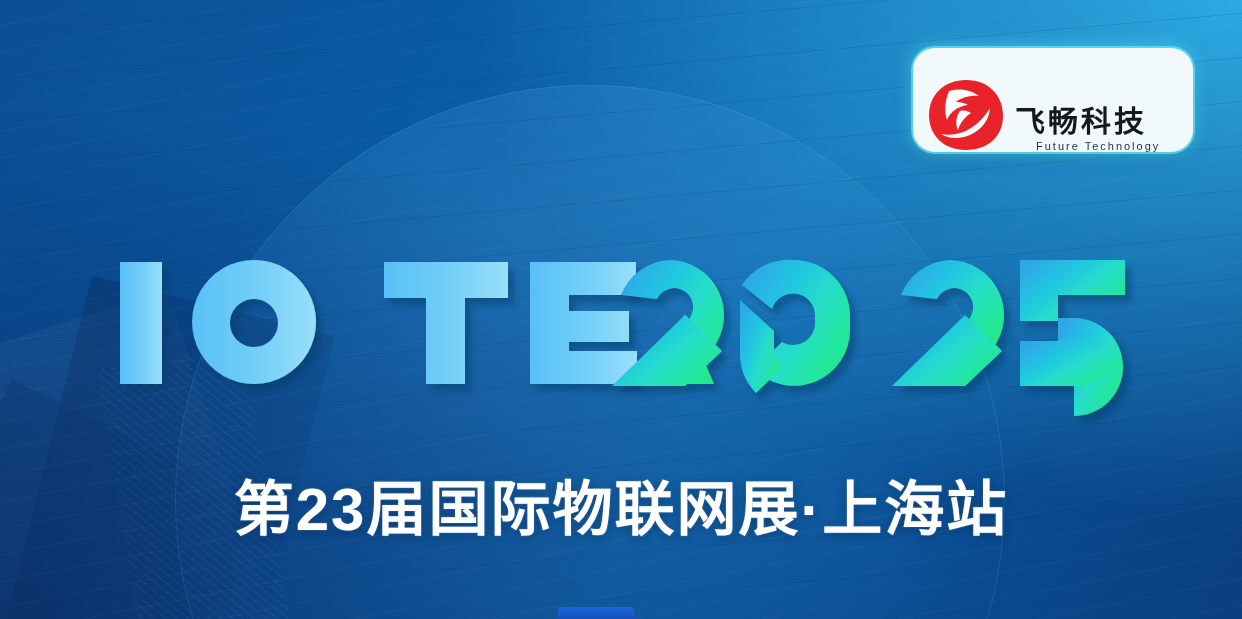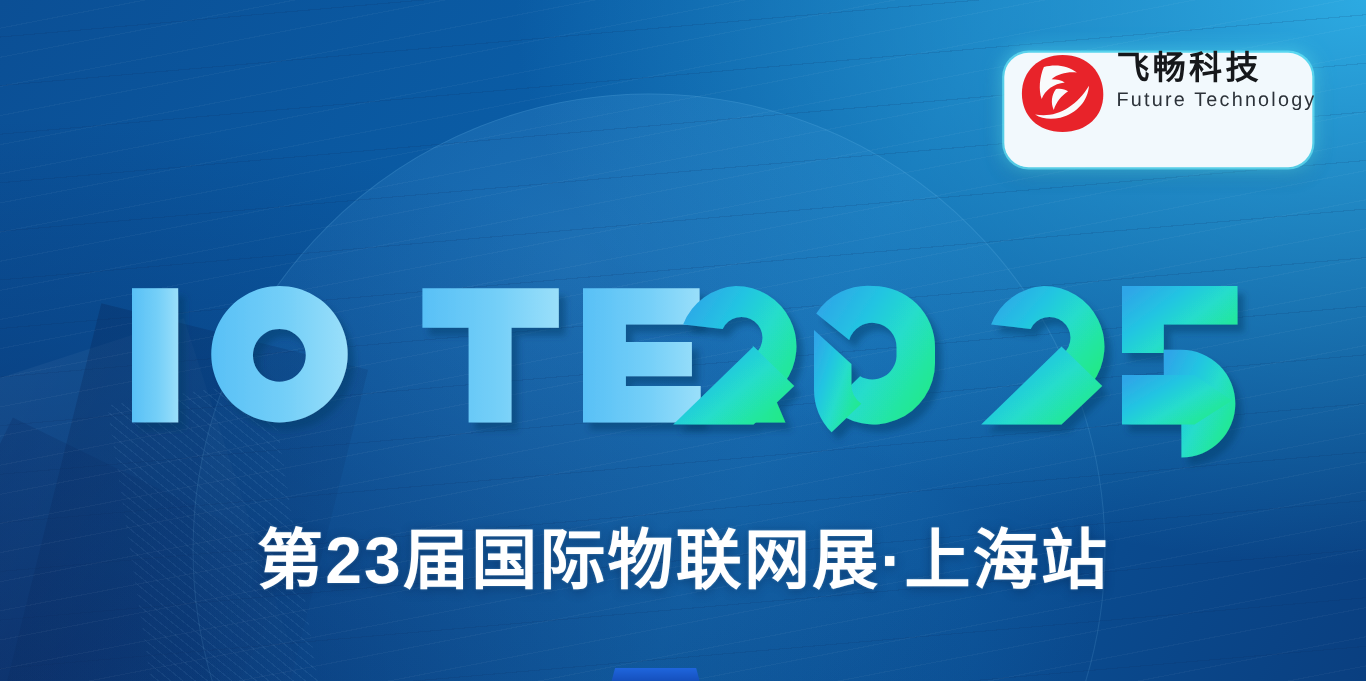--- a/index.html
+++ b/index.html
@@ -109,35 +109,36 @@
   .logo-badge {
     position:absolute;
     left:913px; top:48px;
     width:280px; height:104px;
     border-radius:22px;
     background:#f2f9fd;
     box-shadow:
        0 0 0 2px rgba(120,245,255,0.55),
        0 0 16px 3px rgba(90,235,255,0.55),
        0 6px 18px rgba(3,30,70,0.30);
-    display:flex; align-items:flex-start;
+    display:flex; align-items:flex-end;
     padding:0 16px 0 14px;
     gap:10px;
   }
   .logo-mark { width:78px; height:74px; flex:0 0 78px; }
   .logo-text { display:flex; flex-direction:column; justify-content:center; gap:2px; }
   .logo-cn {
     font-size:30px; font-weight:700; color:#16181b;
     letter-spacing:3px; line-height:1.02; white-space:nowrap;
     font-family:"Liberation Sans","DejaVu Sans",sans-serif;
   }
   .logo-en {
-    font-size:18px; color:#2c3239; letter-spacing:2.0px;
+    font-size:11px; color:#2c3239; letter-spacing:2.0px;
     white-space:nowrap; line-height:1.1;
     font-family:"Liberation Sans","DejaVu Sans",sans-serif;
+    margin-left:21px;
   }
 
   
   .headline {
     position:absolute;
     left:118px; top:252px;
     width:966px; height:142px;
   }
   .headline svg { display:block; width:100%; height:100%; overflow:visible; }
 

